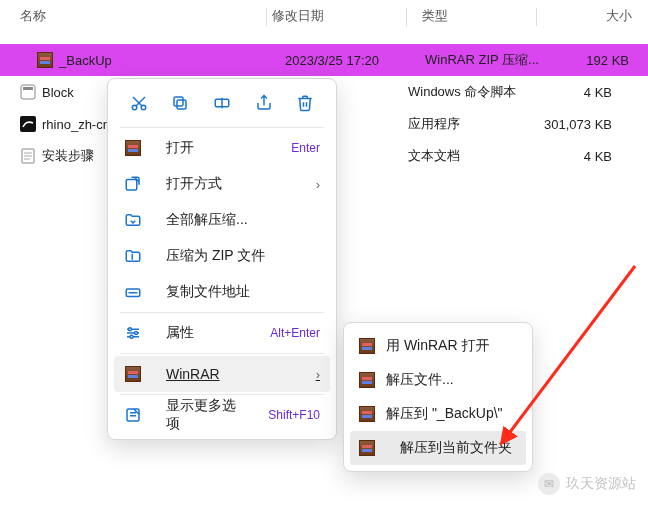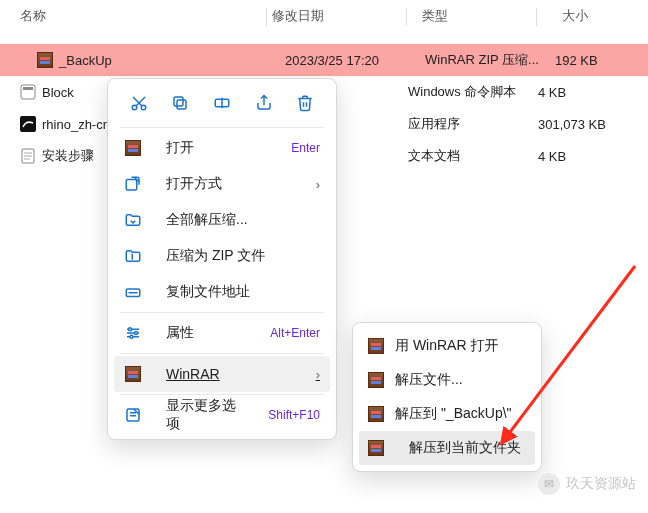--- a/index.html
+++ b/index.html
@@ -2,23 +2,23 @@
 <html><head>
 <meta charset="utf-8">
 <style>
   * { box-sizing: border-box; font-family: "Segoe UI", "Microsoft YaHei", sans-serif; }
   body { margin: 0; width: 648px; height: 513px; background: #fff; font-size: 13px; color: #222; position: relative; overflow: hidden; }
   .header-row, .file-row { display: flex; align-items: center; height: 32px; padding-left: 20px; }
   .header-row { color: #555; font-size: 13px; gap: 18px; }
   .col-name { width: 248px; display: flex; align-items: center; gap: 6px; }
   .col-date { width: 140px; }
   .col-type { width: 130px; }
-  .col-size { width: 90px; text-align: left; padding-right: 16px; }
+  .col-size { width: 90px; text-align: right; padding-right: 16px; }
   .divider { position: absolute; top: 8px; height: 18px; border-left: 1px solid #ddd; }
-  .file-row.selected { background: #fca5a5; padding-left: 37px; }
+  .file-row.selected { background: #d946ef; padding-left: 37px; }
   .file-row:not(.selected) { color: #222; }
   .icon-box { width: 16px; height: 16px; display: inline-flex; align-items: center; justify-content: center; }
   .winrar-icon { width:16px; height:16px; background: linear-gradient(#8a5a3a,#6a3a1a); border:1px solid #5a2a0a; position:relative; display:inline-block;}
   .winrar-icon::before{content:"";position:absolute;left:2px;right:2px;top:4px;height:3px;background:#e06060;}
   .winrar-icon::after{content:"";position:absolute;left:2px;right:2px;bottom:3px;height:3px;background:#6080e0;}
   .context-menu { position: absolute; background: #fff; border: 1px solid #d8d8d8; border-radius: 8px; box-shadow: 0 8px 24px rgba(0,0,0,.15); padding: 6px; }
   .cm-toolbar { display: flex; gap: 4px; padding: 2px 6px 6px; justify-content: space-around; }
   .cm-tool { width: 32px; height: 32px; border-radius: 4px; display:flex; align-items:center; justify-content:center; color:#0a68c7; }
   .cm-sep { height:1px; background:#e8e8e8; margin:2px 6px; }
   .cm-item { display:flex; align-items:center; height:36px; padding:0 10px; border-radius:4px; gap:24px; color:#222;}
@@ -220,21 +220,21 @@
           <line x1="8" y1="9" x2="16" y2="9"></line>
           <line x1="8" y1="13" x2="16" y2="13"></line>
           <polyline points="13 4 20 11"></polyline>
         </svg>
       </span>
     <span class="label">显示更多选项</span>
     <span class="shortcut">Shift+F10</span>
   </div>
 </div>
 
-<div class="submenu" style="left:352px; top:322px; width:190px;">
+<div class="submenu" style="left:343px; top:322px; width:190px;">
   <div class="sm-item">
     <span class="cm-icon">
         <span class="winrar-icon" style="width:16px;height:16px"></span>
       </span>
     <span>用 WinRAR 打开</span>
   </div>
   <div class="sm-item">
     <span class="cm-icon">
         <span class="winrar-icon" style="width:16px;height:16px"></span>
       </span>

